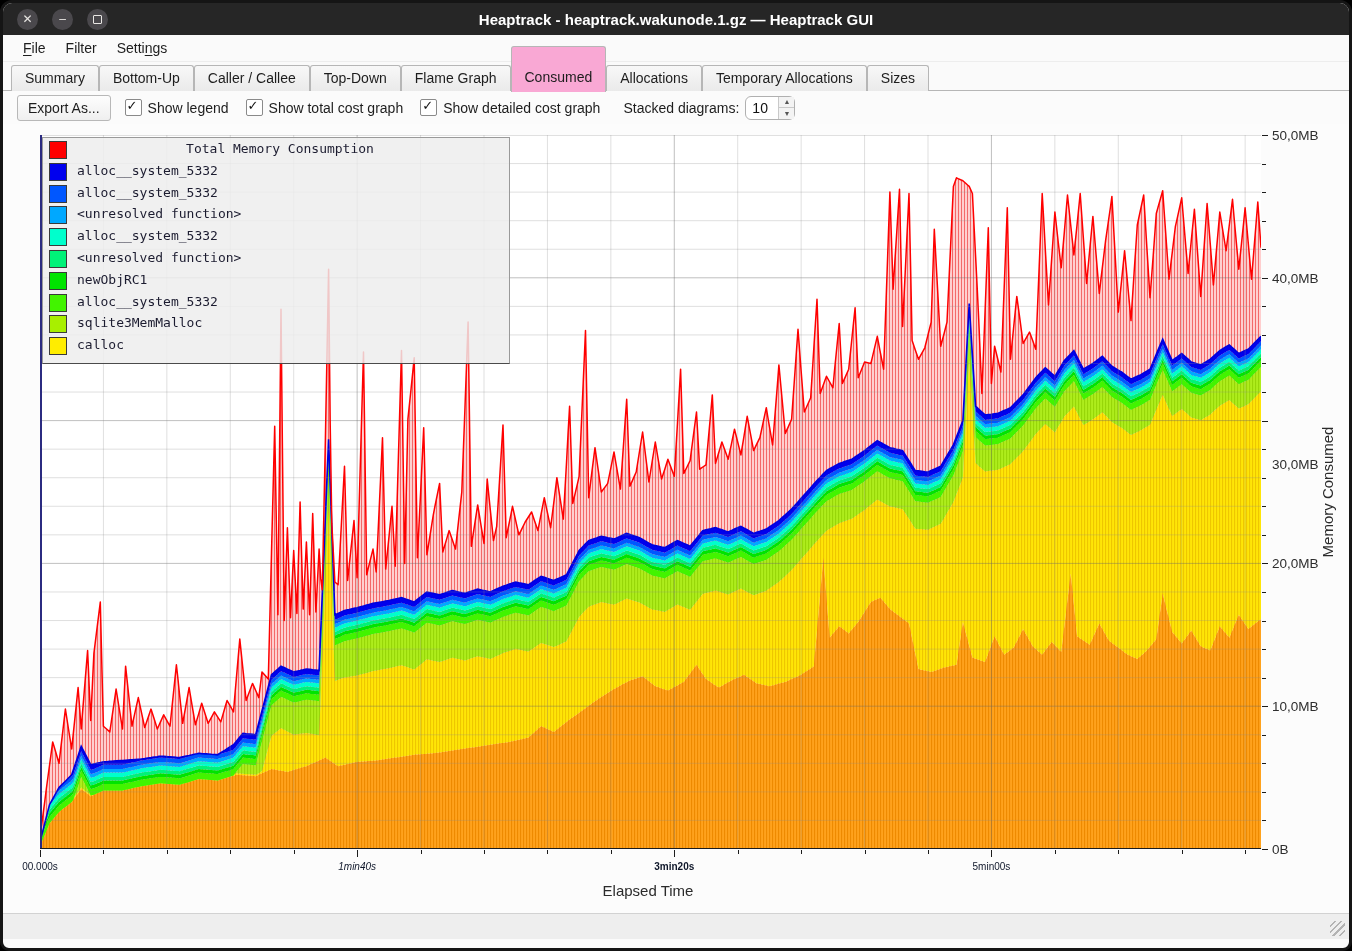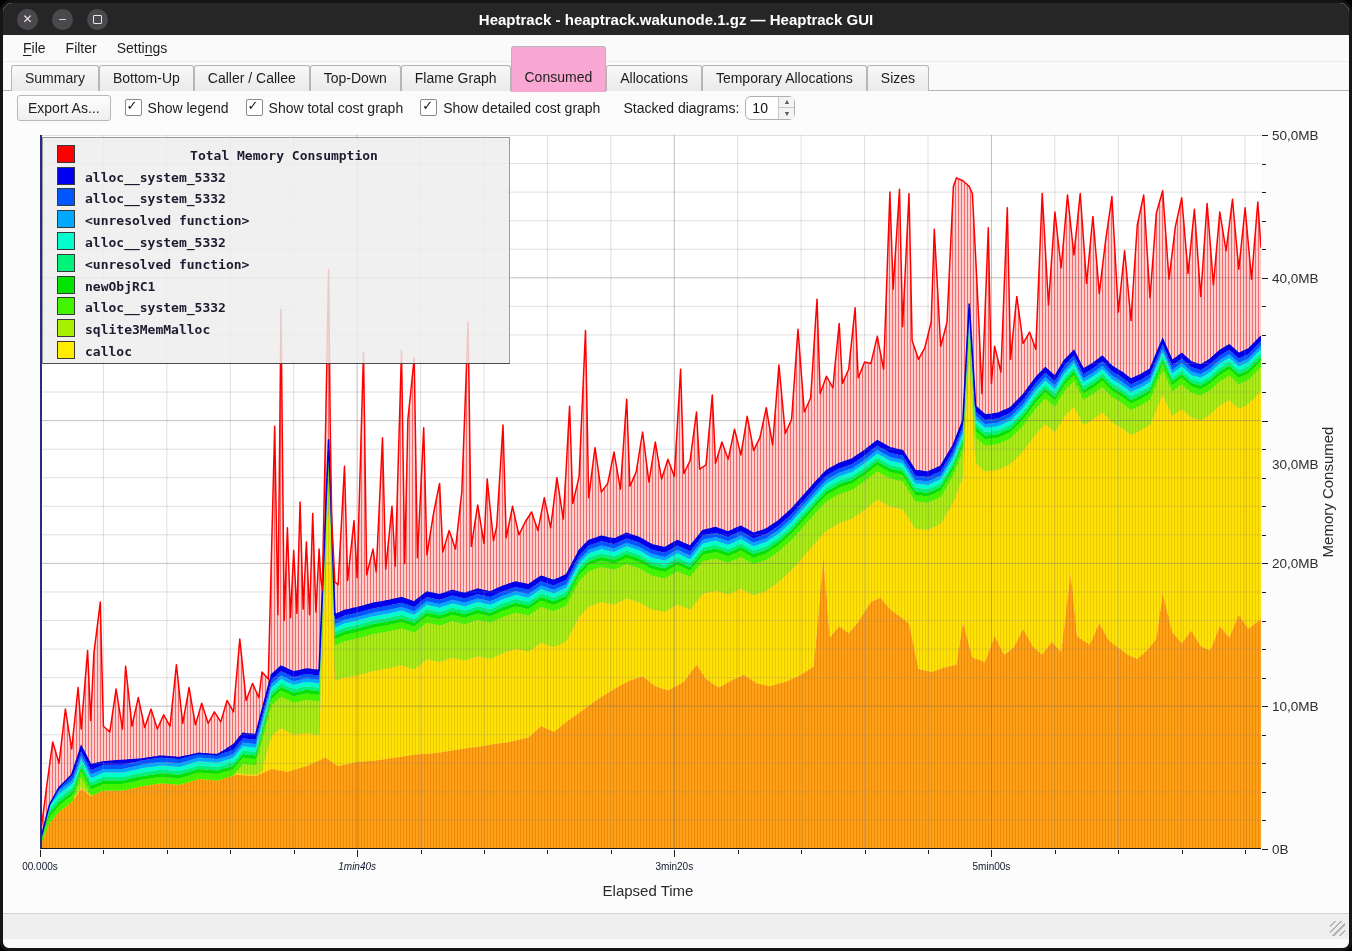--- a/index.html
+++ b/index.html
@@ -44,21 +44,21 @@
   .spin-arrows{display:flex;flex-direction:column;width:15px;border-left:1px solid #c9c9c9;}
   .spin-arrows div{flex:1;display:flex;align-items:center;justify-content:center;font-size:7px;
     color:#555;background:#f3f3f3;}
   .spin-arrows div:first-child{border-bottom:1px solid #c9c9c9;}
   
   #chart-area{position:relative;width:100%;height:789px;background:#fcfcfc;}
   #plot{position:absolute;left:37px;top:11px;width:1221px;height:714px;background:#fff;}
   #legend{position:absolute;left:39px;top:13px;width:466px;background:rgba(237,237,237,0.84);
     border:1px solid #9a9a9a;border-bottom-color:#4a4a4a;z-index:5;padding:3px 0 4px;
     font-family:"DejaVu Sans Mono","Liberation Mono",monospace;font-size:13px;color:#1c1c30;}
-  .lg-row{display:flex;align-items:flex-end;height:21.8px;padding-left:14px;font-weight:bold;}
+  .lg-row{display:flex;align-items:flex-start;height:21.8px;padding-left:6px;}
   .lg-swatch{width:16px;height:16px;border:1px solid #3a3a3a;margin-right:10px;flex:none;}
   .lg-title-row .lg-text{flex:1;text-align:center;margin-right:26px;}
   .tick{position:absolute;background:#1c1c1c;}
   .xlab{position:absolute;font-size:10px;color:#0f172a;transform:translateX(-50%);white-space:nowrap;}
   .ylab{position:absolute;font-size:13.5px;color:#2e2e2e;transform:translateY(-50%);white-space:nowrap;}
   #x-axis-title{position:absolute;left:645px;top:758px;transform:translateX(-50%);
     font-size:15px;color:#2b2b2b;}
   #y-axis-title{position:absolute;left:1316px;top:368px;transform:translate(0,-50%) ;
     writing-mode:vertical-rl;text-orientation:mixed;transform:translateY(-50%) rotate(180deg);
     font-size:15px;color:#2b2b2b;}
@@ -296,21 +296,21 @@
         <div class="tick" style="left: 1259px; top: 210.92px; width: 4px; height: 1px;"></div>
         <div class="tick" style="left: 1259px; top: 182.36px; width: 4px; height: 1px;"></div>
         <div class="tick" style="left: 1259px; top: 153.8px; width: 6px; height: 1px;"></div>
         <div class="tick" style="left: 1259px; top: 125.24px; width: 4px; height: 1px;"></div>
         <div class="tick" style="left: 1259px; top: 96.68px; width: 4px; height: 1px;"></div>
         <div class="tick" style="left: 1259px; top: 68.12px; width: 4px; height: 1px;"></div>
         <div class="tick" style="left: 1259px; top: 39.56px; width: 4px; height: 1px;"></div>
         <div class="tick" style="left: 1259px; top: 11px; width: 6px; height: 1px;"></div>
         <div class="xlab" style="left: 37px; top: 737px;">00.000s</div>
         <div class="xlab" style="left: 354.143px; top: 737px; font-style: italic;">1min40s</div>
-        <div class="xlab" style="left: 671.286px; top: 737px;">3min20s</div>
+        <div class="xlab" style="left: 671.286px; top: 737px; font-weight: bold;">3min20s</div>
         <div class="xlab" style="left: 988.429px; top: 737px;">5min00s</div>
         <div class="ylab" style="left: 1269px; top: 725px;">0B</div>
         <div class="ylab" style="left: 1269px; top: 582.2px;">10,0MB</div>
         <div class="ylab" style="left: 1269px; top: 439.4px;">20,0MB</div>
         <div class="ylab" style="left: 1269px; top: 296px; margin-top: 44px;">30,0MB</div>
         <div class="ylab" style="left: 1269px; top: 153.8px;">40,0MB</div>
         <div class="ylab" style="left: 1269px; top: 11px;">50,0MB</div>
       </div>
     <div id="x-axis-title">Elapsed Time</div>
     <div id="y-axis-title">Memory Consumed</div>

